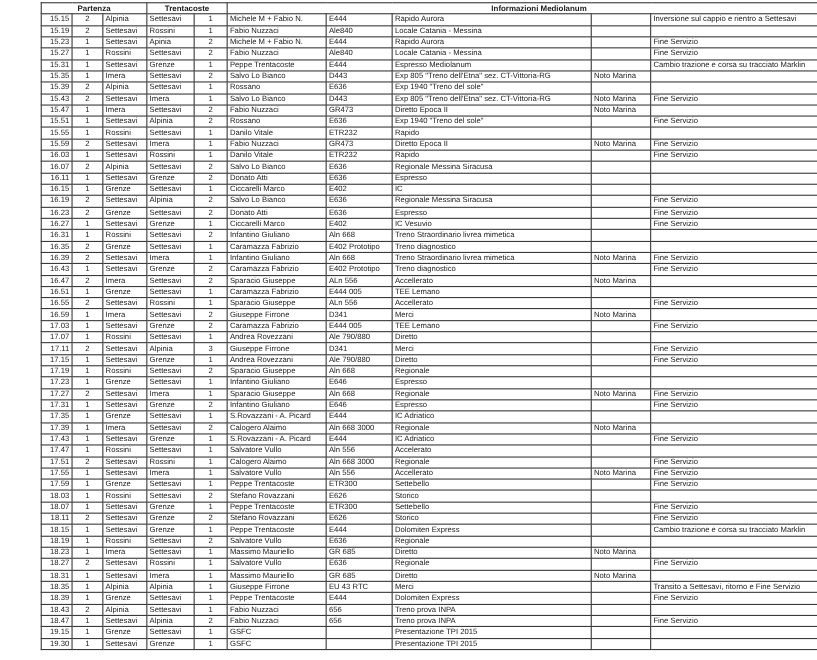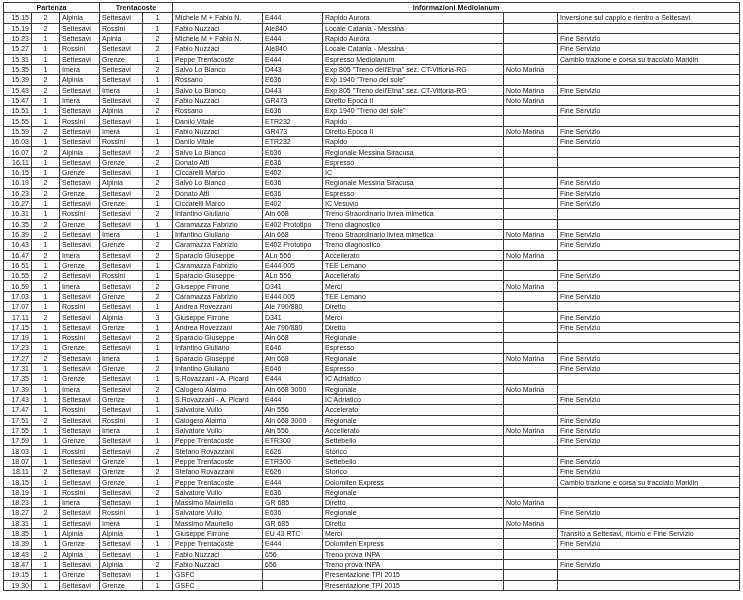--- a/index.html
+++ b/index.html
@@ -6,20 +6,21 @@
     margin: 0;
     padding: 0;
     width: 743px;
     height: 600px;
     background: #ffffff;
     font-family: "Liberation Sans", sans-serif;
     overflow: hidden;
   }
   .sheet {
     padding: 2px 0 0 3px;
+    margin-left: 34px;
   }
   table.timetable {
     border-collapse: collapse;
     table-layout: fixed;
     width: 736px;
   }
   table.timetable th,
   table.timetable td {
     border: 1px solid #3a3a3a;
     font-size: 7px;

